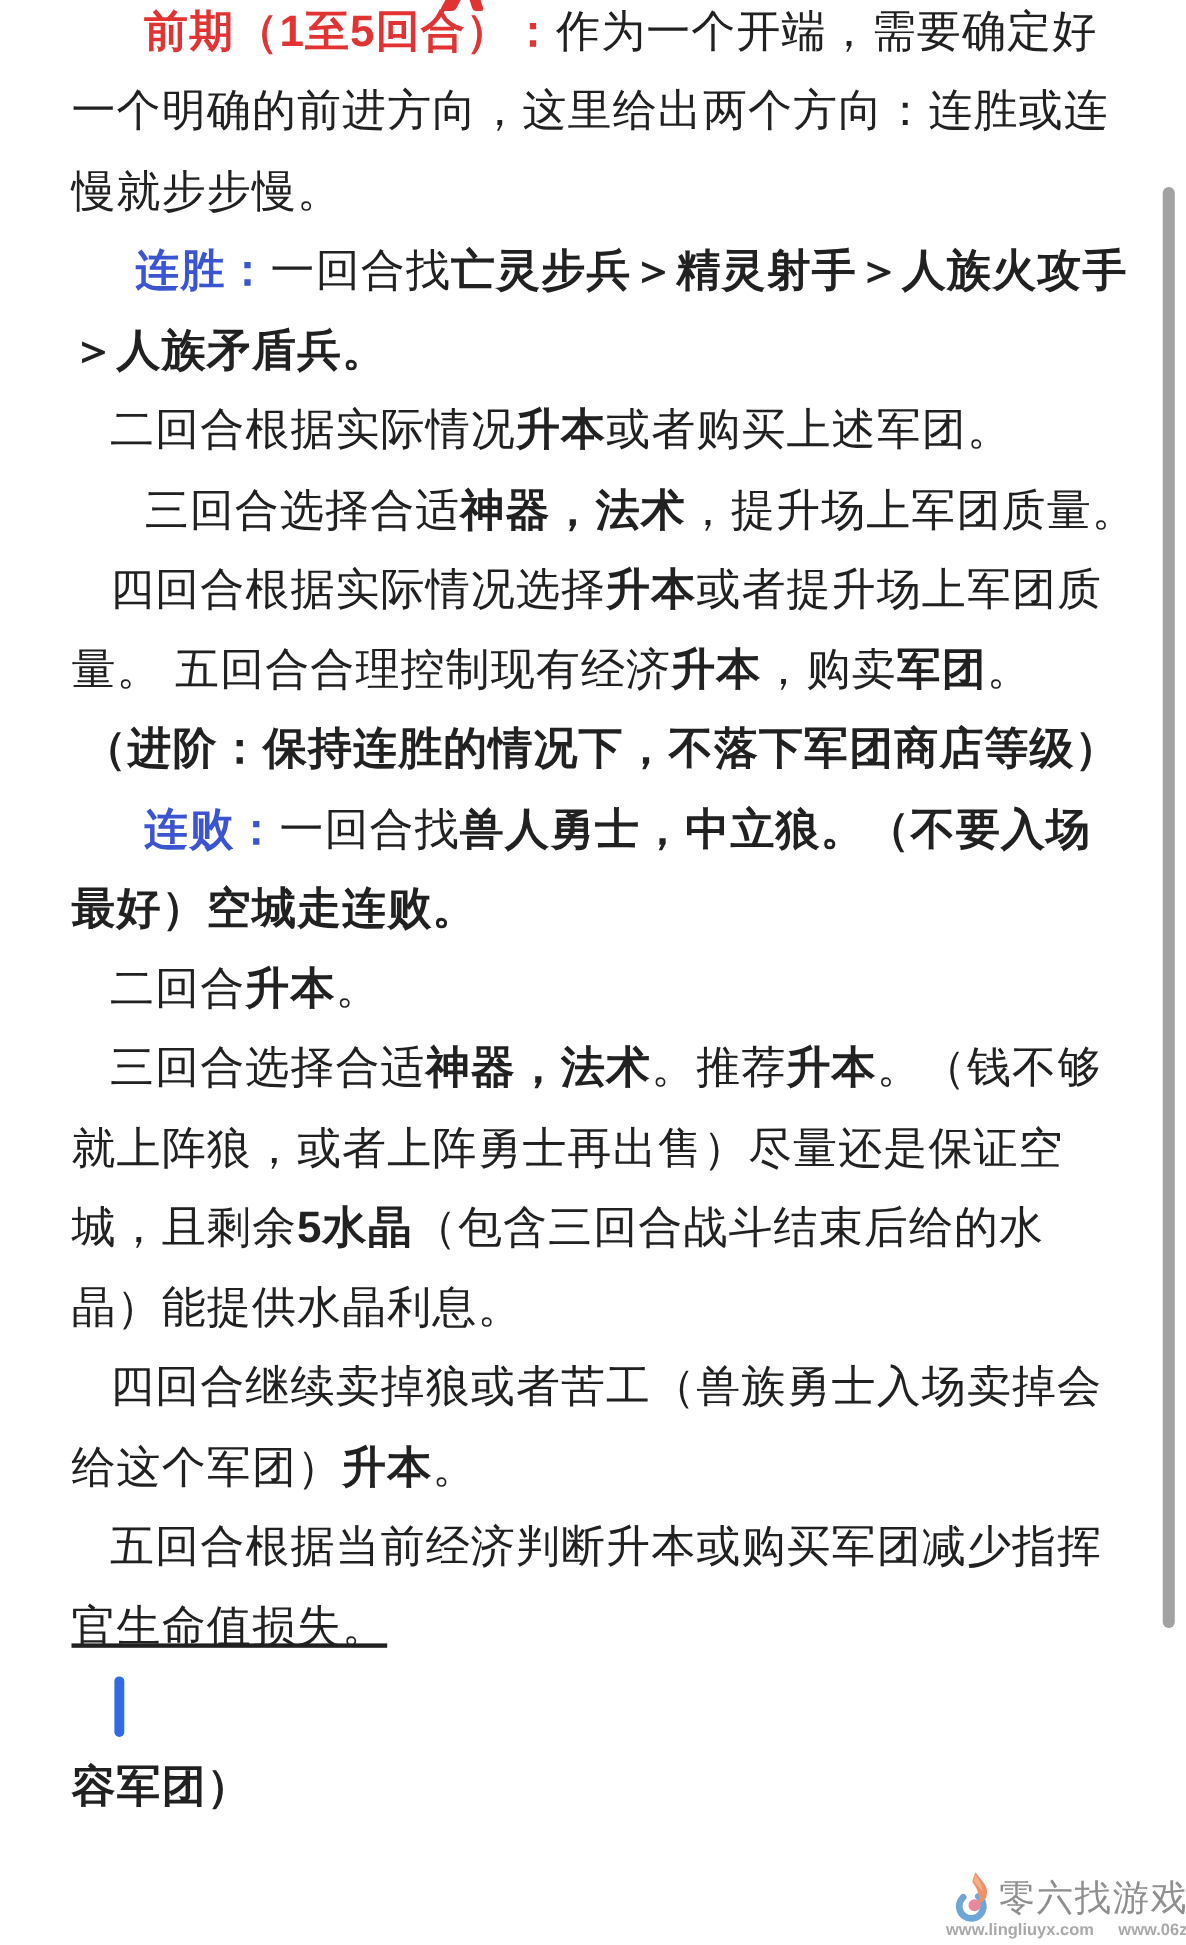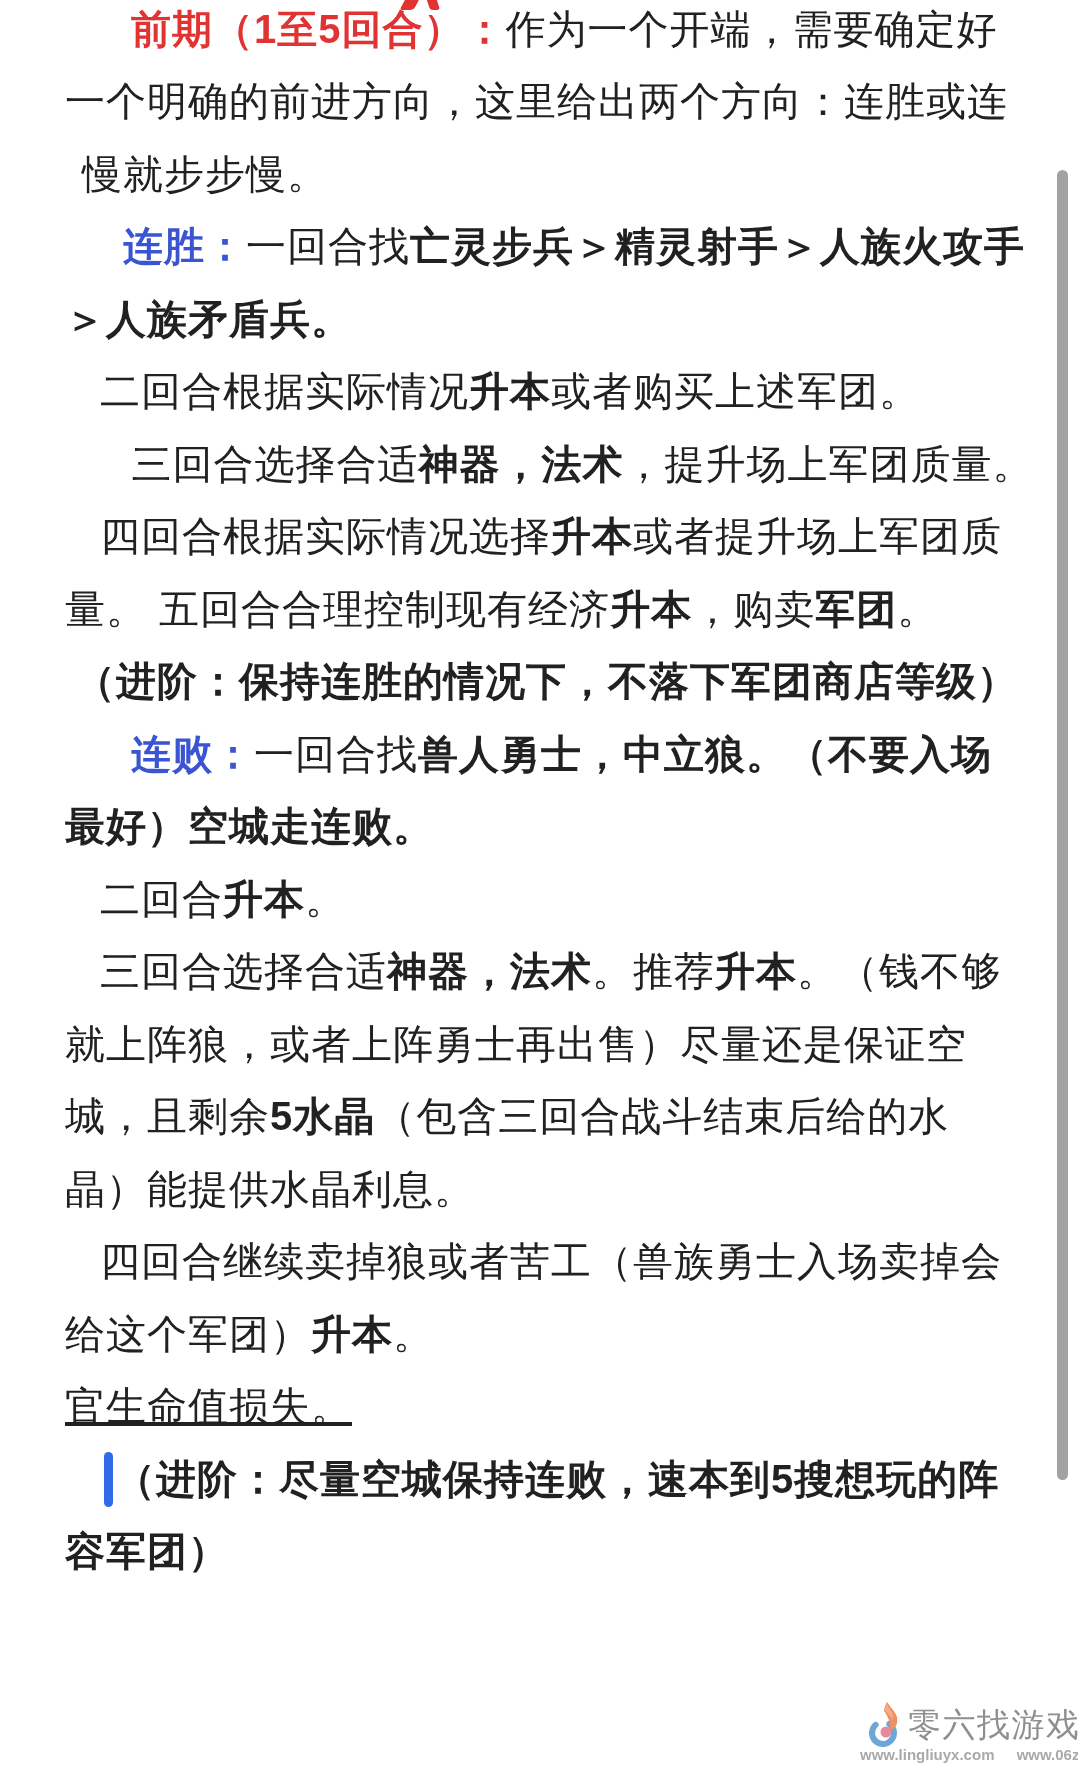--- a/index.html
+++ b/index.html
@@ -65,39 +65,40 @@
 <body>
 
 <div id="top-fragment">
   <div class="f1"></div>
   <div class="f2"></div>
 </div>
 
 <div id="text-block">
     <div class="line" style="padding-left: 66px;"><span class="seg-red-bold">前期（1至5回合）：</span><span class="seg-normal">作为一个开端，需要确定好</span></div>
     <div class="line" style="padding-left: 0px;"><span class="seg-normal">一个明确的前进方向，这里给出两个方向：连胜或连</span></div>
-    <div class="line" style="padding-left: 0px; margin-left: 17px;"><span class="seg-normal">慢就步步慢。</span></div>
+    <div class="line" style="padding-left: 0px;"><span class="seg-normal">慢就步步慢。</span></div>
     <div class="line" style="padding-left: 58px;"><span class="seg-blue-bold">连胜：</span><span class="seg-normal">一回合找</span><span class="seg-bold">亡灵步兵＞精灵射手＞人族火攻手</span></div>
     <div class="line" style="padding-left: 0px;"><span class="seg-bold">＞人族矛盾兵。</span></div>
     <div class="line" style="padding-left: 35px;"><span class="seg-normal">二回合根据实际情况</span><span class="seg-bold">升本</span><span class="seg-normal">或者购买上述军团。</span></div>
     <div class="line" style="padding-left: 35px; text-align: center;"><span class="seg-normal">三回合选择合适</span><span class="seg-bold">神器，法术</span><span class="seg-normal">，提升场上军团质量。</span></div>
     <div class="line" style="padding-left: 35px;"><span class="seg-normal">四回合根据实际情况选择</span><span class="seg-bold">升本</span><span class="seg-normal">或者提升场上军团质</span></div>
     <div class="line" style="padding-left: 0px;"><span class="seg-normal">量。 五回合合理控制现有经济</span><span class="seg-bold">升本</span><span class="seg-normal">，购卖</span><span class="seg-bold">军团</span><span class="seg-normal">。</span></div>
     <div class="line" style="padding-left: 10px;"><span class="seg-bold">（进阶：保持连胜的情况下，不落下军团商店等级）</span></div>
     <div class="line" style="padding-left: 66px;"><span class="seg-blue-bold">连败：</span><span class="seg-normal">一回合找</span><span class="seg-bold">兽人勇士，中立狼。（不要入场</span></div>
     <div class="line" style="padding-left: 0px;"><span class="seg-bold">最好）空城走连败。</span></div>
     <div class="line" style="padding-left: 35px;"><span class="seg-normal">二回合</span><span class="seg-bold">升本</span><span class="seg-normal">。</span></div>
     <div class="line" style="padding-left: 35px;"><span class="seg-normal">三回合选择合适</span><span class="seg-bold">神器，法术</span><span class="seg-normal">。推荐</span><span class="seg-bold">升本</span><span class="seg-normal">。（钱不够</span></div>
     <div class="line" style="padding-left: 0px;"><span class="seg-normal">就上阵狼，或者上阵勇士再出售）尽量还是保证空</span></div>
     <div class="line" style="padding-left: 0px;"><span class="seg-normal">城，且剩余</span><span class="seg-bold">5水晶</span><span class="seg-normal">（包含三回合战斗结束后给的水</span></div>
     <div class="line" style="padding-left: 0px;"><span class="seg-normal">晶）能提供水晶利息。</span></div>
     <div class="line" style="padding-left: 35px;"><span class="seg-normal">四回合继续卖掉狼或者苦工（兽族勇士入场卖掉会</span></div>
     <div class="line" style="padding-left: 0px;"><span class="seg-normal">给这个军团）</span><span class="seg-bold">升本</span><span class="seg-normal">。</span></div>
+    <div class="line" style="padding-left: 35px;"><span class="seg-normal">五回合根据当前经济判断升本或购买军团减少指挥</span></div>
     <div class="line" style="padding-left: 0px; text-decoration: underline;"><span class="seg-normal">官生命值损失。</span></div>
-    <div class="line" style="padding-left: 50px;"><span class="quote-bar"></span><span class="seg-bold">（进阶：尽量空城保持连败，速本到5搜想玩的阵</span></div>
+    <div class="line" style="padding-left: 50px;"><span class="quote-bar"></span></div>
     <div class="line" style="padding-left: 0px;"><span class="seg-bold">容军团）</span></div>
   </div>
 
 <div id="scrollbar-thumb"></div>
 
 <div id="watermark">
   <svg id="wm-logo" viewBox="0 0 38 48" xmlns="http://www.w3.org/2000/svg">
     <circle cx="17" cy="31" r="11" fill="none" stroke="#6ea6d8" stroke-width="6" stroke-dasharray="54 16" stroke-linecap="round" transform="rotate(-55 17 31)"></circle>
     <circle cx="20" cy="30" r="5.5" fill="#e8899b"></circle>
     <path d="M21 0 C26 8 33 12 31 21 C30 26 26 28 23 28 C26 23 22 14 18 9 C18 6 20 2 21 0 Z" fill="#ef9066"></path>

